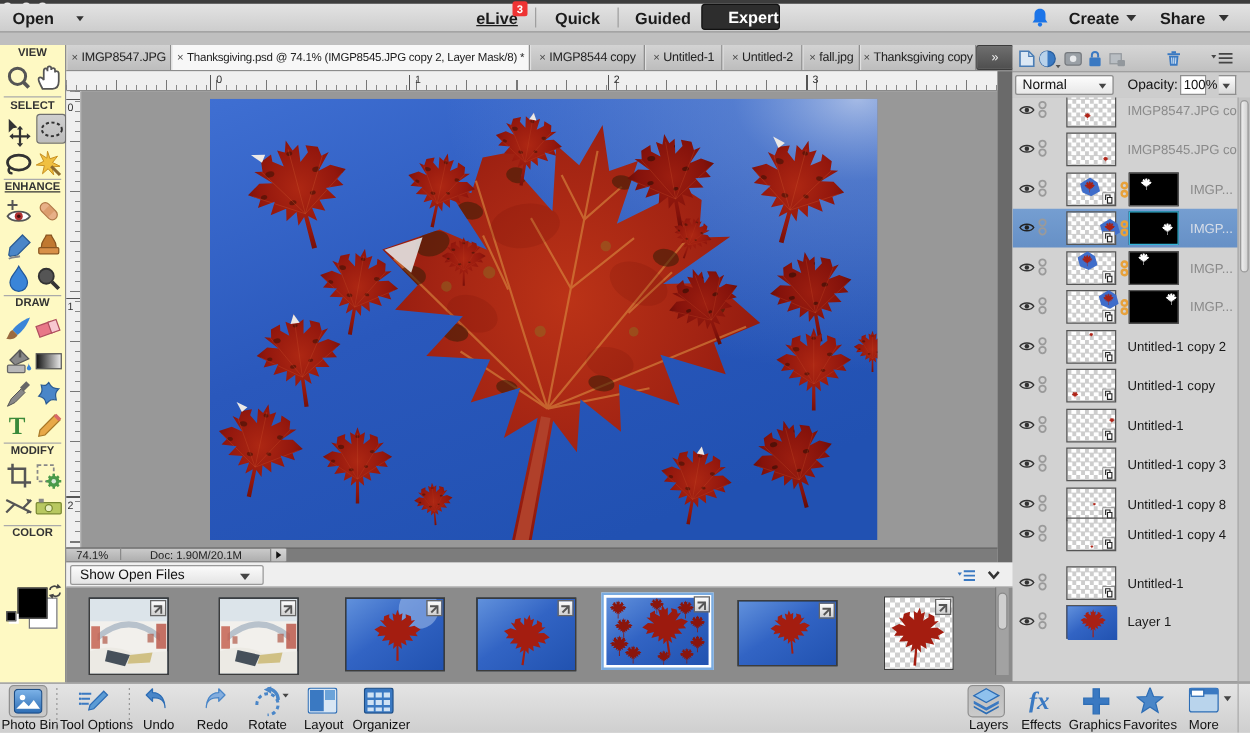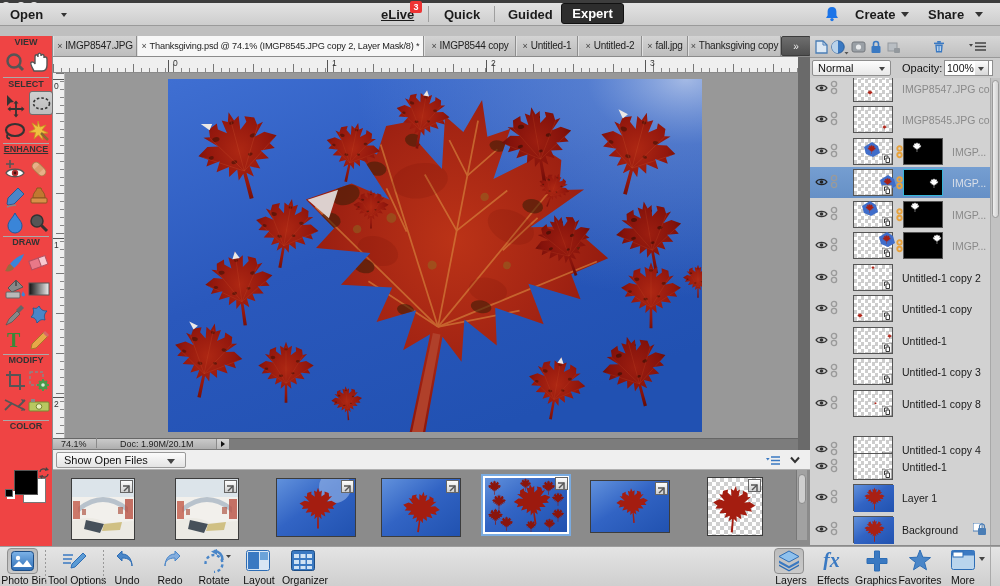--- a/index.html
+++ b/index.html
@@ -16,21 +16,21 @@
   .sep { position:absolute; top:3px; width:1px; height:16px; background:#9f9f9f; }
   
   #tabbar { left:0; top:36px; width:1000px; height:21px;
     background:linear-gradient(#c4c4c4,#ababab); border-bottom:1px solid #8b8b8b; }
   .tab { position:absolute; top:0; height:20px; letter-spacing:-0.2px; background:linear-gradient(#d3d3d3,#bdbdbd);
     border-right:1px solid #8e8e8e; border-left:1px solid #e0e0e0; font-size:10px; color:#222;
     line-height:20px; text-align:center; white-space:nowrap; overflow:hidden; }
   .tab .x { color:#444; margin-right:3px; font-size:9px; }
   .tab.active { background:#f7f7f7; }
   
-  #tools { left:0; top:36px; width:53px; height:510px; background:#ef4444; border-right:1px solid #8d8d8d; }
+  #tools { left:0; top:36px; width:53px; height:510px; background:#fef9c3; border-right:1px solid #8d8d8d; }
   .ti { position:absolute; }
   .tsep { position:absolute; left:3px; width:46px; height:1px; background:#aaa; }
   .rnum { position:absolute; font-size:8.5px; color:#333; }
   .toolhdr { position:absolute; left:0; width:52px; text-align:center; font-size:9px; font-weight:bold; color:#333; }
   
   #rulertop { left:53px; top:57px; width:745px; height:16px; background:#efefef; border-bottom:1px solid #8a8a8a; }
   #rulerleft { left:53px; top:73px; width:12px; height:365px; background:#efefef; border-right:1px solid #b5b5b5; }
   #canvas { left:65px; top:73px; width:733px; height:365px; background:#989898; overflow:hidden; }
   #vsb { left:798px; top:57px; width:12px; height:393px; background:#6a6a6a; }
   
@@ -68,21 +68,21 @@
   </div>
   <div id="toolbar" class="abs">
     <span class="tbtxt" style="left:10px;">Open</span>
     <span class="abs" style="left:61px;top:10px;width:0;height:0;border:3.5px solid transparent;border-top:4.5px solid #333;"></span>
     <span class="tbtxt" style="left:381px;text-decoration:underline;">eLive</span>
     <span class="abs" style="left:410px;top:-2px;width:12px;height:12px;background:#e33;border-radius:2px;color:#fff;font-size:9px;font-weight:bold;text-align:center;line-height:12px;">3</span>
     <span class="sep" style="left:428px;"></span>
     <span class="tbtxt" style="left:444px;">Quick</span>
     <span class="sep" style="left:494px;"></span>
     <span class="tbtxt" style="left:508px;">Guided</span>
-    <span class="abs" style="left:561px;top:0px;width:63px;height:21px;background:#2d2d2d;border:1px solid #111;border-radius:3px;color:#fff;font-size:13px;font-weight:bold;text-align:center;line-height:20px;">Expert</span>
+    <span class="abs" style="left:561px;top:0px;width:63px;height:21px;background:#2d2d2d;border:1px solid #111;border-radius:3px;color:#fff;font-size:13px;font-weight:bold;text-align:right;line-height:20px;">Expert</span>
     <span class="tbtxt" style="left:855px;">Create</span>
     <span class="abs" style="left:901px;top:9px;width:0;height:0;border:4px solid transparent;border-top:5px solid #333;"></span>
     <span class="tbtxt" style="left:928px;">Share</span>
     <span class="abs" style="left:975px;top:9px;width:0;height:0;border:4px solid transparent;border-top:5px solid #333;"></span>
     <svg class="abs" style="left:825px;top:3px;" width="14" height="16" viewBox="0 0 14 16">
       <path d="M7 1 C4 1 2.6 3 2.6 5.5 L2.6 9.5 L1 12 L13 12 L11.4 9.5 L11.4 5.5 C11.4 3 10 1 7 1 Z" fill="#1b74e8"></path>
       <circle cx="7" cy="13.6" r="1.7" fill="#1b74e8"></circle>
     </svg>
   </div>
   <div id="tabbar" class="abs">
@@ -414,21 +414,21 @@
     <div class="abs" style="left:0;top:0;width:176px;height:10px;background:linear-gradient(#cacaca,#aeaeae);border-right:1px solid #8a8a8a;font-size:9px;color:#222;">
       <span class="abs" style="left:8px;top:0px;">74.1%</span>
       <span class="abs" style="left:43px;top:-1px;width:1px;height:10px;background:#8a8a8a;"></span>
       <span class="abs" style="left:67px;top:0px;">Doc: 1.90M/20.1M</span>
     </div>
     <div class="abs" style="left:163px;top:0;width:13px;height:10px;background:linear-gradient(#d6d6d6,#bcbcbc);border-left:1px solid #8a8a8a;">
       <span class="abs" style="left:4px;top:2px;width:0;height:0;border:3px solid transparent;border-left:4.5px solid #111;"></span>
       </div>
   </div>
   <div id="sofrow" class="abs">
-    <div class="abs" style="left:3px;top:2px;width:130px;height:16px;background:linear-gradient(#fbfbfb,#e4e4e4);border:1px solid #999;border-radius:2px;font-size:11px;color:#111;line-height:15px;padding-left:7px;">Show Open Files
+    <div class="abs" style="left:3px;top:2px;width:155px;height:16px;background:linear-gradient(#fbfbfb,#e4e4e4);border:1px solid #999;border-radius:2px;font-size:11px;color:#111;line-height:15px;padding-left:7px;">Show Open Files
       <span class="abs" style="right:10px;top:6px;width:0;height:0;border:4px solid transparent;border-top:5px solid #444;"></span></div>
     <svg class="abs" style="left:713px;top:6px;" width="14" height="10" viewBox="0 0 14 10">
       <path d="M0 2 l3.6 0 l-1.8 2.6 Z" fill="#3a79c2"></path>
       <g stroke="#3a79c2" stroke-width="1.5">
           <path d="M5 1 H14 M5 4.5 H14 M5 8 H14"></path>
         </g>
     </svg>
     <svg class="abs" style="left:737px;top:6px;" width="10" height="8" viewBox="0 0 10 8">
       <path d="M1 1.5 L5 6 L9 1.5" fill="none" stroke="#333" stroke-width="2"></path>
     </svg>
@@ -667,21 +667,21 @@
       <path d="M1 3 l4 0 l-2 2.8 Z" fill="#444"></path>
       <g stroke="#444" stroke-width="1.4">
           <path d="M7 2 H18 M7 5.5 H18 M7 9 H18"></path>
         </g>
     </svg>
   </div>
   <div id="blendrow" class="abs">
     <div class="abs" style="left:2px;top:2px;width:79px;height:16px;background:linear-gradient(#fdfdfd,#e8e8e8);border:1px solid #8e8e8e;border-radius:2px;font-size:11px;color:#111;line-height:15px;padding-left:5px;">Normal
       <span class="abs" style="right:5px;top:6px;width:0;height:0;border:3.5px solid transparent;border-top:4.5px solid #444;"></span></div>
     <span class="abs" style="left:92px;top:4px;font-size:11px;color:#111;">Opacity:</span>
-    <div class="abs" style="left:134px;top:2px;width:49px;height:16px;background:#fff;border:1px solid #8e8e8e;font-size:10.5px;color:#111;line-height:15px;padding-left:2px;">100%</div>
+    <div class="abs" style="left:134px;top:2px;width:21px;height:16px;background:#fff;border:1px solid #8e8e8e;font-size:10.5px;color:#111;line-height:15px;padding-left:2px;">100%</div>
     <div class="abs" style="left:165px;top:2px;width:14px;height:16px;background:linear-gradient(#fdfdfd,#d8d8d8);border:1px solid #8e8e8e;border-left:none;">
       <span class="abs" style="left:3px;top:6px;width:0;height:0;border:3.5px solid transparent;border-top:4.5px solid #444;"></span>
       </div>
   </div>
   <div id="layerlist" class="abs">
     <div class="lrow" style="top:-5.4px;">
         <svg class="abs" style="left:5px;top:10px;" width="13" height="10" viewBox="0 0 13 10">
           <path d="M1 5 C3 1.5 10 1.5 12 5 C10 8.5 3 8.5 1 5 Z" fill="none" stroke="#333" stroke-width="1.2"></path>
           <circle cx="6.5" cy="5" r="1.8" fill="#333"></circle>
         </svg>
@@ -952,21 +952,21 @@
           <svg class="abs" style="left:20px;top:11px;" width="3" height="3" viewBox="0 0 100 100">
             <use href="#maple" fill="#b02418"></use>
           </svg>
           <svg class="abs" style="right:0px;bottom:0px;" width="10" height="10" viewBox="0 0 10 10">
             <rect x="0" y="0" width="10" height="10" fill="#f4f4f4" stroke="#666" stroke-width="1"></rect>
             <path d="M2.5 6 L2.5 2 L6 2 L6 3.5 M4 8.5 L4 4 L7.5 4 L7.5 8.5 Z" fill="#fff" stroke="#222" stroke-width="0.9"></path>
           </svg>
         </div>
         <span class="lname" style="color:#1a1a1a;">Untitled-1 copy 8</span>
       </div>
-    <div class="lrow" style="top:356px;">
+    <div class="lrow" style="top:334px;">
         <svg class="abs" style="left:5px;top:10px;" width="13" height="10" viewBox="0 0 13 10">
           <path d="M1 5 C3 1.5 10 1.5 12 5 C10 8.5 3 8.5 1 5 Z" fill="none" stroke="#333" stroke-width="1.2"></path>
           <circle cx="6.5" cy="5" r="1.8" fill="#333"></circle>
         </svg>
         <svg class="abs" style="left:20px;top:7px;" width="8" height="16" viewBox="0 0 8 16">
           <g fill="none" stroke="#9a9a9a" stroke-width="1.4">
             <circle cx="4" cy="4" r="2.6"></circle>
             <circle cx="4" cy="11" r="2.6"></circle>
           </g>
         </svg>
@@ -1010,39 +1010,17 @@
             <circle cx="4" cy="4" r="2.6"></circle>
             <circle cx="4" cy="11" r="2.6"></circle>
           </g>
         </svg>
         <div class="thumb" style="background:#2a5ac0;"><svg width="40" height="27" viewBox="0 0 40 27">
             <rect width="40" height="27" fill="url(#sky2)"></rect>
             <use href="#maple" fill="#a82014" transform="translate(9,2) scale(0.23)"></use>
           </svg></div>
         <span class="lname" style="color:#1a1a1a;">Layer 1</span>
       </div>
-    <div class="lrow" style="top:435.6px;">
-        <svg class="abs" style="left:5px;top:10px;" width="13" height="10" viewBox="0 0 13 10">
-          <path d="M1 5 C3 1.5 10 1.5 12 5 C10 8.5 3 8.5 1 5 Z" fill="none" stroke="#333" stroke-width="1.2"></path>
-          <circle cx="6.5" cy="5" r="1.8" fill="#333"></circle>
-        </svg>
-        <svg class="abs" style="left:20px;top:7px;" width="8" height="16" viewBox="0 0 8 16">
-          <g fill="none" stroke="#9a9a9a" stroke-width="1.4">
-            <circle cx="4" cy="4" r="2.6"></circle>
-            <circle cx="4" cy="11" r="2.6"></circle>
-          </g>
-        </svg>
-        <div class="thumb" style="background:#2a5ac0;"><svg width="40" height="27" viewBox="0 0 40 27">
-            <rect width="40" height="27" fill="url(#sky2)"></rect>
-            <use href="#maple" fill="#a82014" transform="translate(9,2) scale(0.23)"></use>
-          </svg></div>
-        <span class="lname" style="color:#1a1a1a;">Background</span>
-        <svg class="abs" style="left:163px;top:9px;" width="14" height="13" viewBox="0 0 14 13">
-          <rect x="0" y="0" width="9" height="8" fill="#fff" stroke="#4a7db5"></rect>
-          <rect x="5" y="5" width="8" height="7" rx="1" fill="#4a7db5"></rect>
-          <path d="M6.5 5 V3.5 a2.5 2.5 0 0 1 5 0 V5" fill="none" stroke="#4a7db5" stroke-width="1.2"></path>
-        </svg>
-      </div>
   </div>
   <div id="pscroll" class="abs" style="left:990px;top:78px;width:10px;height:467px;background:#c2c2c2;border-left:1px solid #a8a8a8;">
     <div class="abs" style="left:1px;top:2px;width:7px;height:138px;background:linear-gradient(90deg,#efefef,#d2d2d2);border:1px solid #9a9a9a;border-radius:4px;"></div>
   </div>
 </div>
 
 </body></html>

